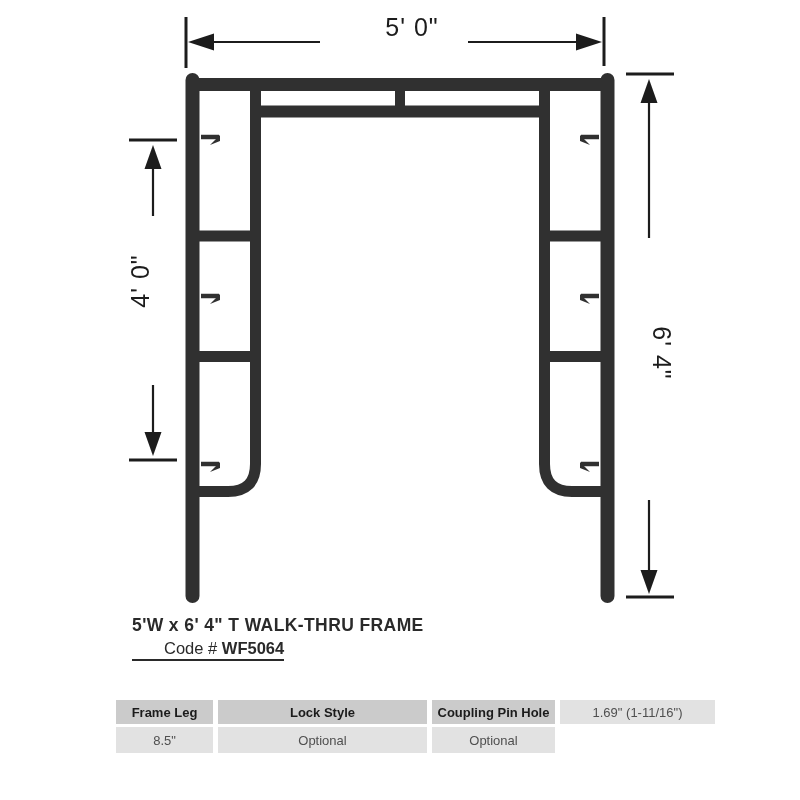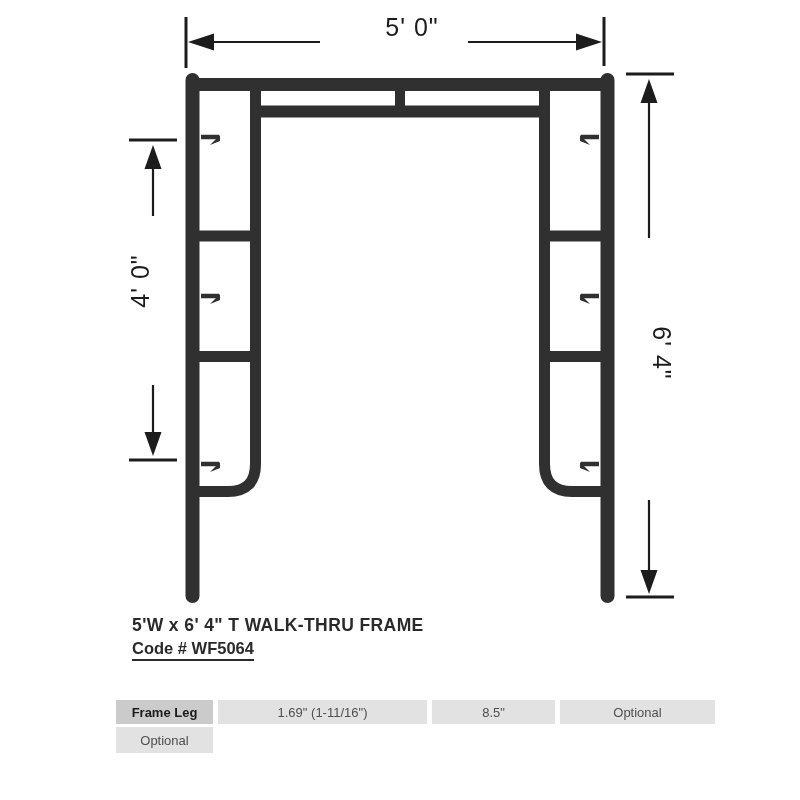--- a/index.html
+++ b/index.html
@@ -26,21 +26,21 @@
     font-size:17.5px;font-weight:bold;color:#2a2a2a;
     letter-spacing:0.4px;white-space:nowrap;
   }
   .code-line{
     position:absolute;left:132px;top:639px;
     font-size:16.5px;color:#2a2a2a;
     border-bottom:2px solid #2a2a2a;
     padding-bottom:1px;
     white-space:nowrap;
   }
-  .code-label{font-weight:bold;}
+  .code-label{font-weight:normal;margin-left:32px;}
   .code-value{font-weight:bold;}
   .spec-table{
     position:absolute;left:116px;top:700px;width:599px;
     display:grid;
     grid-template-columns:97px 209px 123px 155px;
     grid-template-rows:24px 26px;
     column-gap:5px;row-gap:3px;
   }
   .spec-table .th{
     background:#cbcbcb;
@@ -134,19 +134,21 @@
   <div class="dim-label dim-right">6' 4"</div>
 
   <div class="product-title">5'W x 6' 4" T WALK-THRU FRAME</div>
   <div class="code-line">
     <span class="code-label">Code #</span>
     <span class="code-value">WF5064</span>
   </div>
 
   <div class="spec-table">
     <div class="th">Frame Leg</div>
+    <div class="th">Lock Style</div>
+    <div class="th">Coupling Pin Hole</div>
     <div class="td">1.69" (1-11/16")</div>
     <div class="td">8.5"</div>
     <div class="td">Optional</div>
     <div class="td">Optional</div>
   </div>
 
 </div>
 
 </body></html>

